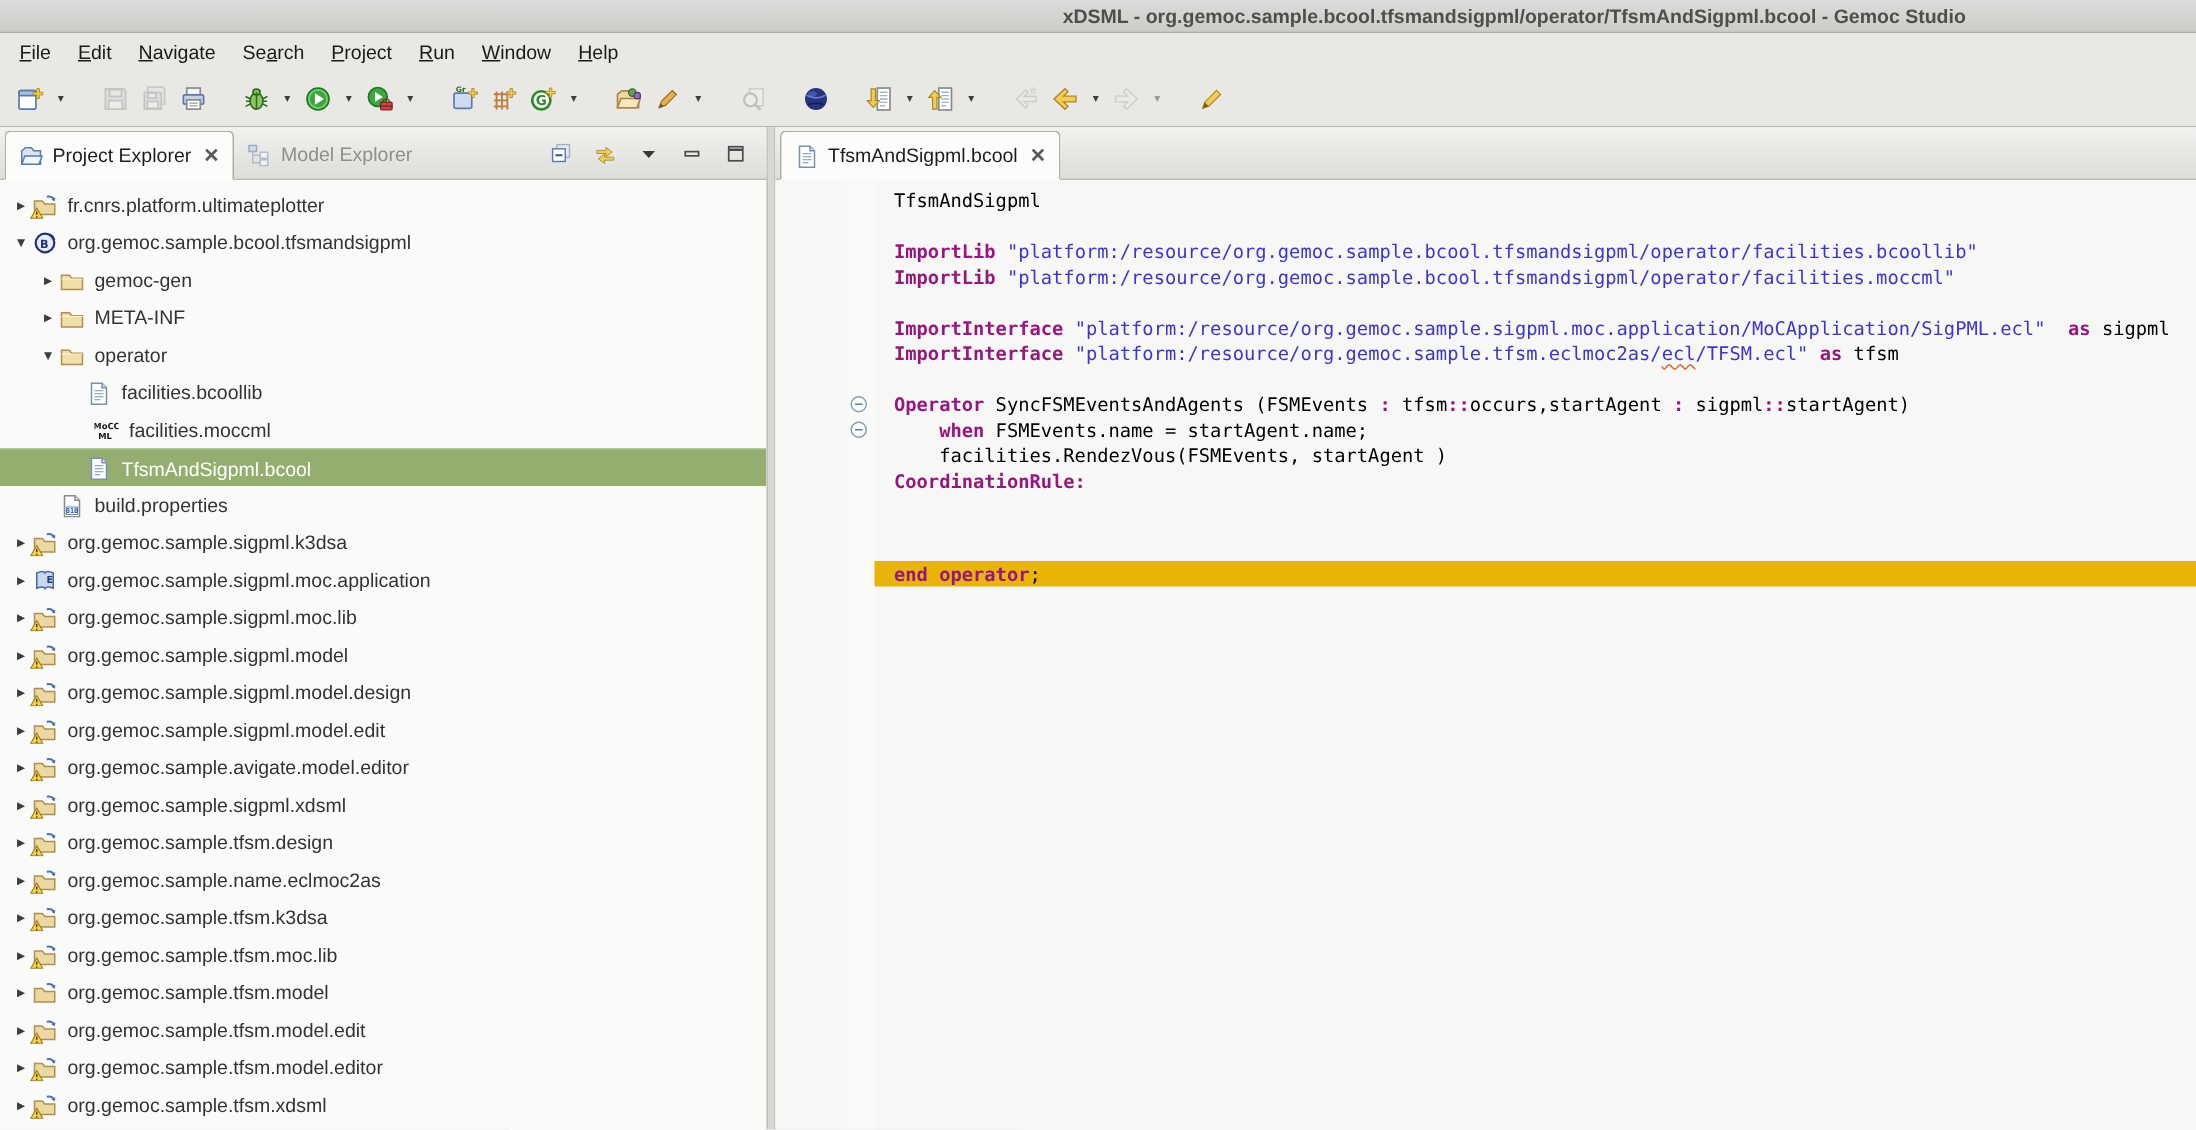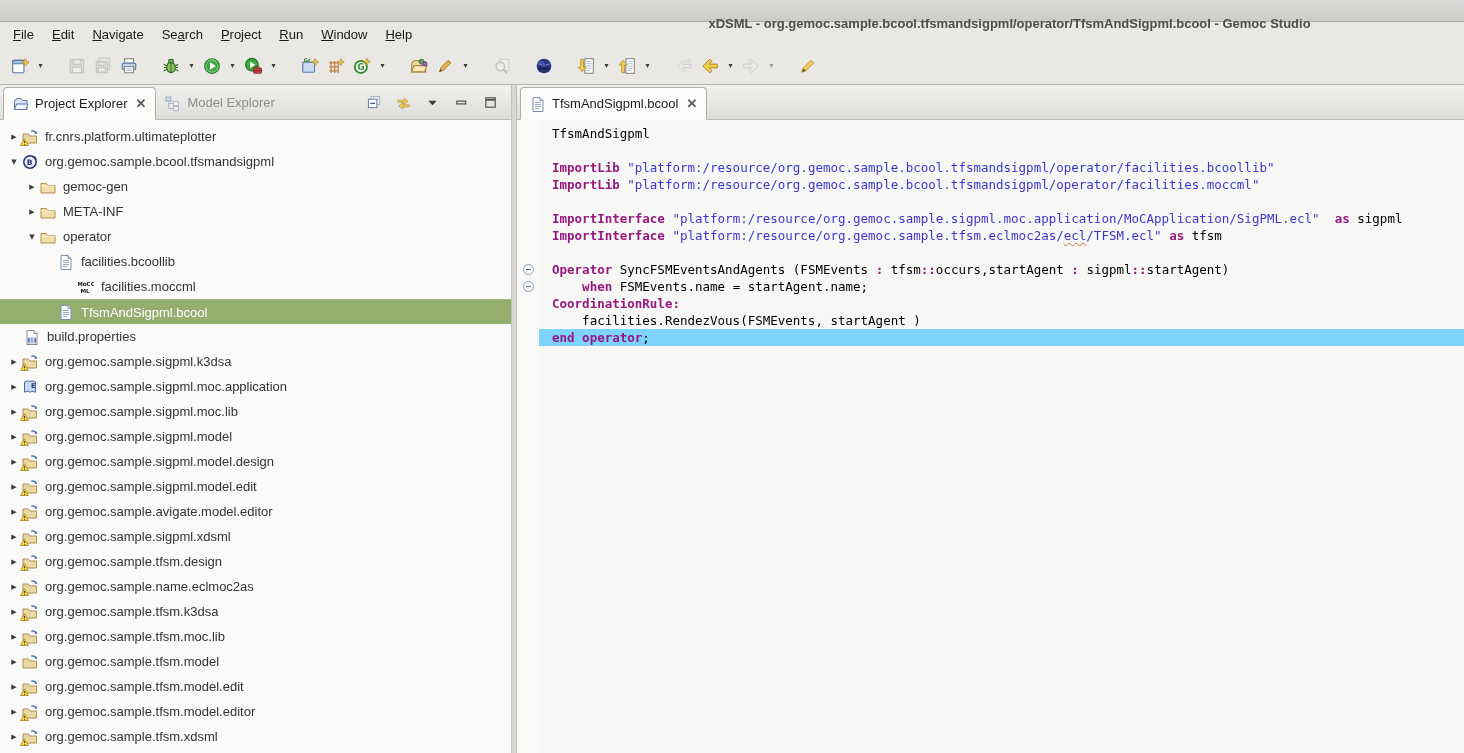--- a/index.html
+++ b/index.html
@@ -1,21 +1,21 @@
 <!DOCTYPE html>
 <html><head>
 <meta charset="utf-8">
 <style>
   * { box-sizing: border-box; margin: 0; padding: 0; }
   html,body { width:1464px; height:753px; overflow:hidden; }
   body { font-family:"Liberation Sans",sans-serif; background:#EDECEA; position:relative; font-size:13px; }
 
   
   .titlebar { height:22px; background:linear-gradient(#DCDCDA,#CCCCC9); border-bottom:1px solid #ABABA8; position:relative; }
-  .titlebar .title { position:absolute; left:0; right:0; top:13px; height:22px; line-height:21px;
+  .titlebar .title { position:absolute; left:0; right:0; top:0; height:22px; line-height:21px;
     text-align:center; padding-left:555px; font-weight:bold; font-size:13px; color:#4E4E4C;
     white-space:nowrap; overflow:hidden; }
 
   
   .menubar { height:25px; background:#E9E8E5; display:flex; align-items:center; padding-left:4px; }
   .menu-item { padding:3px 9px; color:#1a1a1a; cursor:default; }
   .menu-item u { text-decoration:underline; }
 
   
   .toolbar { height:38px; background:#E9E8E5; border-bottom:1px solid #B3B3B0; display:flex; align-items:center; padding-left:7px; }
@@ -49,28 +49,28 @@
   .tree-row { height:25px; display:flex; align-items:center; white-space:nowrap; }
   .tree-row.selected { background:#94AE70; border-top:1px solid #A4BC82; color:#FFFFFF; }
   .tw-arrow { width:16px; flex:none; text-align:center; font-size:7px; color:#3c3c3c; font-family:"DejaVu Sans",sans-serif; }
   .tree-row.selected .tw-arrow { color:#fff; }
   .tw-icon { width:17px; height:16px; flex:none; margin-right:6px; position:relative; }
   .tw-icon svg.base { width:16px; height:16px; display:block; }
   .tw-icon svg.warn { width:9px; height:8px; position:absolute; left:-2px; bottom:-1px; }
   .tw-label { font-size:13px; }
 
   
-  .ed-body { flex:1; display:flex; min-height:0; background:#F7F7F5; }
+  .ed-body { flex:1; display:flex; min-height:0; background:#F7F7F5;padding-left:44px; }
   .ruler { width:22px; flex:none; padding-top:5px; background:#F9F9F7; }
   .r-line { height:17px; display:flex; align-items:center; }
   .fold { width:11px; height:11px; margin-left:6px; border:1px solid #86A0B8; border-radius:50%; background:#FDFDFC; position:relative; }
   .fold::after { content:""; position:absolute; left:2px; right:2px; top:4px; height:1px; background:#5A7E9E; }
   .code { flex:1; padding-top:5px; font-family:"DejaVu Sans Mono",monospace; font-size:12.5px; line-height:17px; color:#000; min-width:0; }
   .code-line { height:17px; padding-left:13px; white-space:pre; }
-  .code-line.hl { background:#7dd3fc; }
+  .code-line.hl { background:#eab308;margin-top:45px; }
   .tok-kw { font-weight:bold; }
   .tok-squiggle { text-decoration-line:underline; text-decoration-style:wavy; text-decoration-color:#D4713B; text-decoration-thickness:1px; text-underline-offset:2px; }
 </style>
 </head>
 <body>
 
 <div class="titlebar">
   <div class="title">xDSML - org.gemoc.sample.bcool.tfsmandsigpml/operator/TfsmAndSigpml.bcool - Gemoc Studio</div>
 </div>
 
@@ -363,42 +363,42 @@
           <span class="tw-arrow"></span>
           <span class="tw-icon">
             <svg viewBox="0 0 16 16" class="base">
               <path d="M3 1.5h7l3 3v11H3z" fill="#fff" stroke="#7A8FB3"></path>
               <path d="M10 1.5v3h3" fill="#D6E0F0" stroke="#7A8FB3"></path>
               <path d="M5 6.5h6M5 8.5h6M5 10.5h6M5 12.5h4" stroke="#7A8FB3" stroke-width=".8"></path>
             </svg>
           </span>
           <span class="tw-label">facilities.bcoollib</span>
         </div>
-        <div class="tree-row" style="padding-left: 62px;">
+        <div class="tree-row" style="padding-left: 47px;">
           <span class="tw-arrow"></span>
           <span class="tw-icon">
             <svg viewBox="0 0 16 16" class="base">
               <text x="8" y="7.2" font-size="5.6" font-weight="bold" text-anchor="middle" fill="#151515" font-family="DejaVu Sans,sans-serif">MoCC</text>
               <text x="7" y="13.6" font-size="5.6" font-weight="bold" text-anchor="middle" fill="#151515" font-family="DejaVu Sans,sans-serif">ML</text>
             </svg>
           </span>
           <span class="tw-label">facilities.moccml</span>
         </div>
         <div class="tree-row selected" style="padding-left: 42px;">
           <span class="tw-arrow"></span>
           <span class="tw-icon">
             <svg viewBox="0 0 16 16" class="base">
               <path d="M3 1.5h7l3 3v11H3z" fill="#fff" stroke="#7A8FB3"></path>
               <path d="M10 1.5v3h3" fill="#D6E0F0" stroke="#7A8FB3"></path>
               <path d="M5 6.5h6M5 8.5h6M5 10.5h6M5 12.5h4" stroke="#7A8FB3" stroke-width=".8"></path>
             </svg>
           </span>
           <span class="tw-label">TfsmAndSigpml.bcool</span>
         </div>
-        <div class="tree-row" style="padding-left: 8px;">
+        <div class="tree-row" style="padding-left: 24px;">
           <span class="tw-arrow"></span>
           <span class="tw-icon">
             <svg viewBox="0 0 16 16" class="base">
               <path d="M3 1.5h7l3 3v11H3z" fill="#fff" stroke="#8A8A88"></path>
               <path d="M10 1.5v3h3" fill="#E6E6E3" stroke="#8A8A88"></path>
               <rect x="4.2" y="9" width="7.6" height="5" fill="#F2F5FA" stroke="#5C79A8" stroke-width=".6"></rect>
               <text x="8" y="13.2" font-size="4.6" font-weight="bold" fill="#2A56A8" text-anchor="middle" font-family="DejaVu Sans Mono,monospace">010</text>
             </svg>
           </span>
           <span class="tw-label">build.properties</span>
@@ -677,20 +677,20 @@
           <div class="code-line"><span>TfsmAndSigpml</span></div>
           <div class="code-line"></div>
           <div class="code-line"><span class="tok-kw" style="color: rgb(151, 23, 127);">ImportLib</span><span> </span><span style="color: rgb(61, 54, 206);">"platform:/resource/org.gemoc.sample.bcool.tfsmandsigpml/operator/facilities.bcoollib"</span></div>
           <div class="code-line"><span class="tok-kw" style="color: rgb(151, 23, 127);">ImportLib</span><span> </span><span style="color: rgb(61, 54, 206);">"platform:/resource/org.gemoc.sample.bcool.tfsmandsigpml/operator/facilities.moccml"</span></div>
           <div class="code-line"></div>
           <div class="code-line"><span class="tok-kw" style="color: rgb(151, 23, 127);">ImportInterface</span><span> </span><span style="color: rgb(61, 54, 206);">"platform:/resource/org.gemoc.sample.sigpml.moc.application/MoCApplication/SigPML.ecl"</span><span>  </span><span class="tok-kw" style="color: rgb(151, 23, 127);">as</span><span> sigpml</span></div>
           <div class="code-line"><span class="tok-kw" style="color: rgb(151, 23, 127);">ImportInterface</span><span> </span><span style="color: rgb(61, 54, 206);">"platform:/resource/org.gemoc.sample.tfsm.eclmoc2as/</span><span class="tok-squiggle" style="color: rgb(61, 54, 206);">ecl</span><span style="color: rgb(61, 54, 206);">/TFSM.ecl"</span><span> </span><span class="tok-kw" style="color: rgb(151, 23, 127);">as</span><span> tfsm</span></div>
           <div class="code-line"></div>
           <div class="code-line"><span class="tok-kw" style="color: rgb(151, 23, 127);">Operator</span><span> SyncFSMEventsAndAgents (FSMEvents </span><span class="tok-kw" style="color: rgb(151, 23, 127);">:</span><span> tfsm</span><span class="tok-kw" style="color: rgb(151, 23, 127);">::</span><span>occurs,startAgent </span><span class="tok-kw" style="color: rgb(151, 23, 127);">:</span><span> sigpml</span><span class="tok-kw" style="color: rgb(151, 23, 127);">::</span><span>startAgent)</span></div>
           <div class="code-line"><span>    </span><span class="tok-kw" style="color: rgb(151, 23, 127);">when</span><span> FSMEvents.name = startAgent.name;</span></div>
+          <div class="code-line"><span>    facilities.RendezVous(FSMEvents, startAgent )</span></div>
           <div class="code-line"><span class="tok-kw" style="color: rgb(151, 23, 127);">CoordinationRule:</span></div>
-          <div class="code-line"><span>    facilities.RendezVous(FSMEvents, startAgent )</span></div>
           <div class="code-line hl"><span class="tok-kw" style="color: rgb(151, 23, 127);">end</span><span> </span><span class="tok-kw" style="color: rgb(151, 23, 127);">operator</span><span>;</span></div>
         </div>
     </div>
   </div>
 
 </div>
 
 </body></html>

